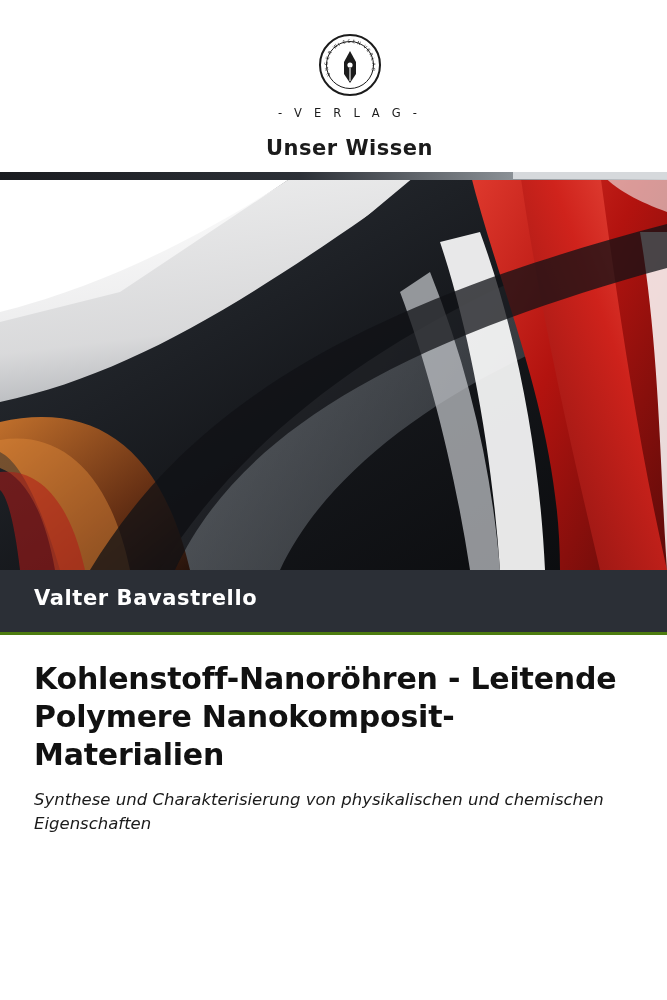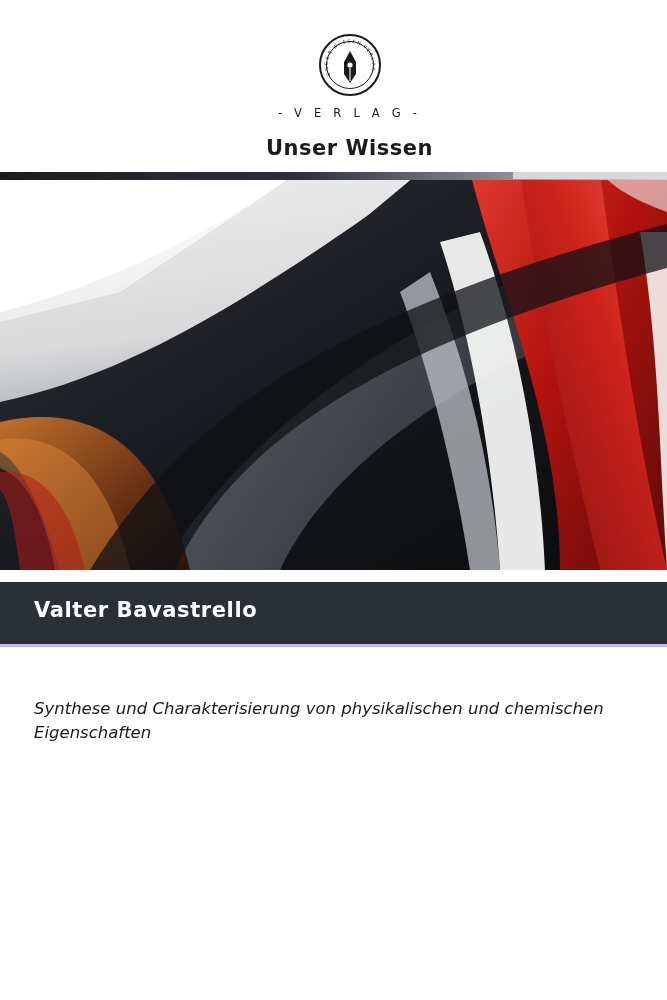--- a/index.html
+++ b/index.html
@@ -89,22 +89,21 @@
   .artwork svg { display: block; }
 
   
   .author-band {
     position: absolute;
     top: 570px;
     left: 0;
     width: 667px;
     height: 62px;
     background: #2b2f36;
-    border-bottom: 3px solid #c4b5fd;
-    margin-top: 12px;
+    border-bottom: 3px solid #4d7c0f;
   }
   .author-name {
     position: absolute;
     left: 34px;
     top: 16px;
     font-size: 21px;
     font-weight: bold;
     color: #ffffff;
     letter-spacing: 0.6px;
   }
@@ -118,21 +117,21 @@
   }
   .book-title {
     font-size: 30px;
     line-height: 1.27;
     font-weight: bold;
     color: #111111;
     letter-spacing: -0.2px;
     margin: 0;
   }
   .subtitle {
-    margin-top: 37px;
+    margin-top: 14px;
     font-size: 16.5px;
     line-height: 1.45;
     font-style: italic;
     color: #1a1a1a;
     width: 575px;
   }
 </style>
 </head>
 <body>
 
@@ -236,16 +235,17 @@
       <rect x="0" y="0" width="667" height="8" fill="url(#gTopBar)"></rect>
       <rect x="513" y="0" width="154" height="7" fill="#d6d9dc"></rect>
     </svg>
   </div>
 
   <div class="author-band">
     <div class="author-name">Valter Bavastrello</div>
   </div>
 
   <div class="title-block">
+    <h1 class="book-title">Kohlenstoff-Nanoröhren - Leitende Polymere Nanokomposit-Materialien</h1>
     <div class="subtitle">Synthese und Charakterisierung von physikalischen und chemischen Eigenschaften</div>
   </div>
 
 </div>
 
 </body></html>

